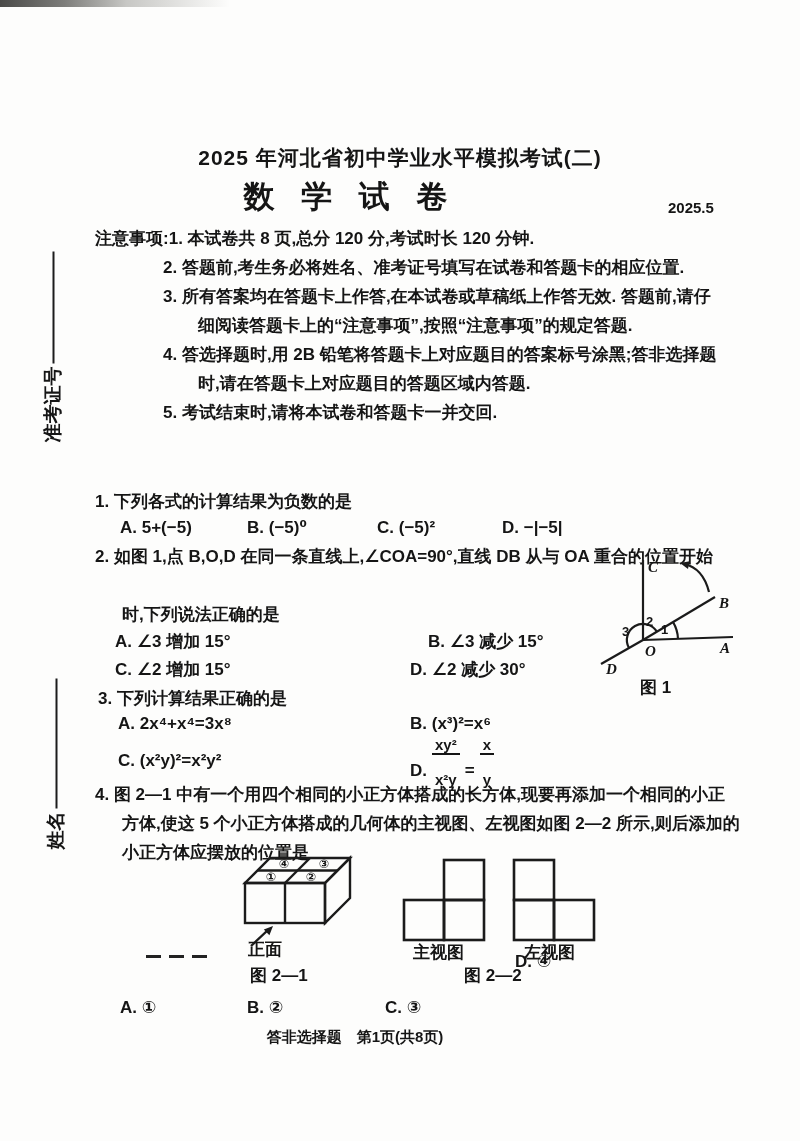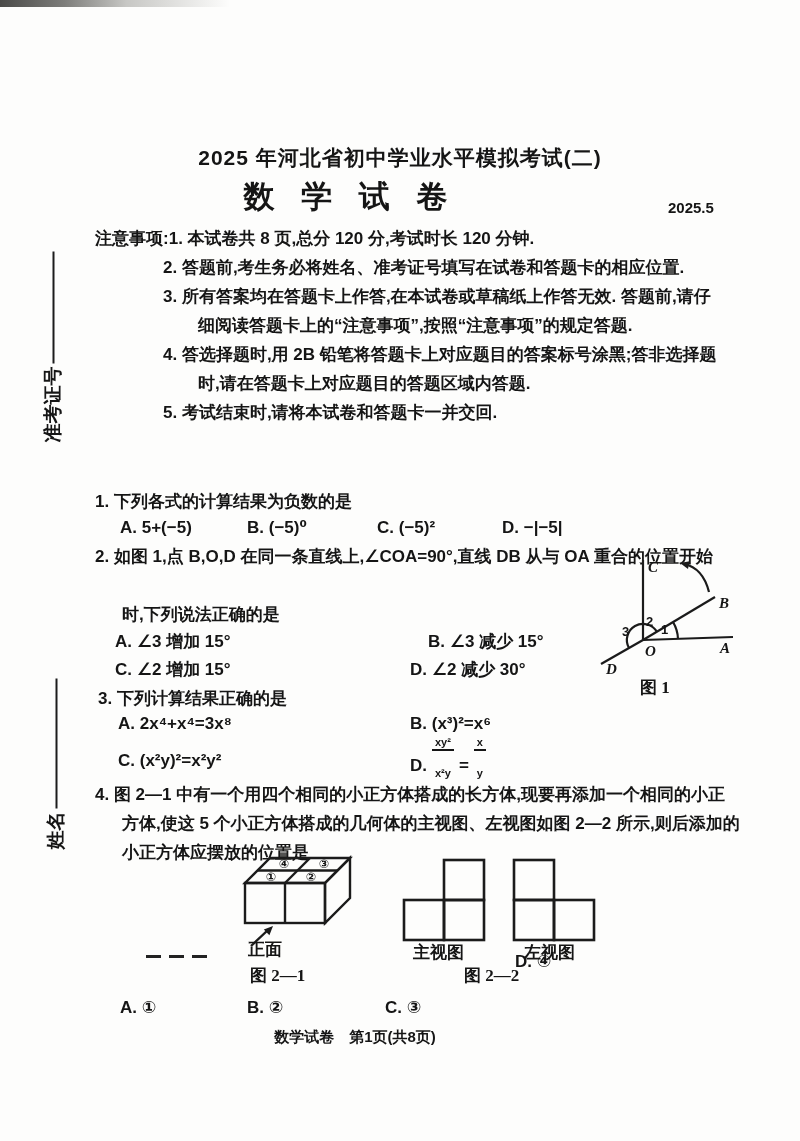--- a/index.html
+++ b/index.html
@@ -14,25 +14,25 @@
   .notice{left:95px;top:224px;width:650px;}
   .notice .row{display:flex;}
   .notice .ind{margin-left:68px;}
   .notice .cont{margin-left:103px;}
   .sec{left:95px;top:430px;width:650px;}
   .sec .l2{margin-left:27px;}
   .stem{left:95px;}
   .opt{font-size:17px;line-height:28px;white-space:nowrap;}
   .vlabel{position:absolute;white-space:nowrap;transform:rotate(-90deg);transform-origin:center center;font-size:19px;}
   .fill-line{display:inline-block;height:2px;background:#1c1c1c;vertical-align:middle;margin-left:3px;}
-  .frac{display:inline-block;text-align:center;font-size:11px;vertical-align:middle;}
+  .frac{display:inline-block;text-align:center;font-size:15px;vertical-align:middle;}
   .frac .num{display:block;border-bottom:2px solid #151515;padding:0 3px;line-height:1.15;}
   .frac .den{display:block;line-height:1.2;padding:16px 3px;}
   .dgroup{display:inline-flex;align-items:center;gap:5px;}
-  .figcap{font-size:17px;font-family:Liberation Serif, serif;}
+  .figcap{font-size:17px;}
   .viewlab{font-size:17px;}
   .artifact{left:0;top:0;width:230px;height:7px;
             background:linear-gradient(to right,#4a4a48 0%,#7d7d7a 28%,#c7c7c4 55%,rgba(250,250,248,0) 100%);}
   .dash{display:inline-block;width:15px;height:3px;background:#222;margin-right:8px;}
   svg text{font-weight:bold;}
   .it{font-style:italic;font-family:"Liberation Serif","DejaVu Serif",serif;}
 </style>
 </head>
 <body>
 
@@ -166,15 +166,15 @@
   </svg>
   <div class="abs viewlab" style="left:413px;top:941px;">主视图</div>
   <div class="abs viewlab" style="left:524px;top:941px;">左视图</div>
   <div class="abs figcap" style="left:464px;top:964px;">图 2—2</div>
 
   <span class="abs opt" style="left:120px;top:994px;">A. ①</span>
   <span class="abs opt" style="left:247px;top:994px;">B. ②</span>
   <span class="abs opt" style="left:385px;top:994px;">C. ③</span>
   <span class="abs opt" style="left:515px;top:948px;">D. ④</span>
 
-  <div class="abs" style="left:55px;top:1028px;width:600px;text-align:center;font-size:15px;">数学试卷　第1页(共8页)</div>
+  <div class="abs" style="left:55px;top:1028px;width:600px;text-align:center;font-size:15px;">答非选择题　第1页(共8页)</div>
 
 </div>
 
 </body></html>

